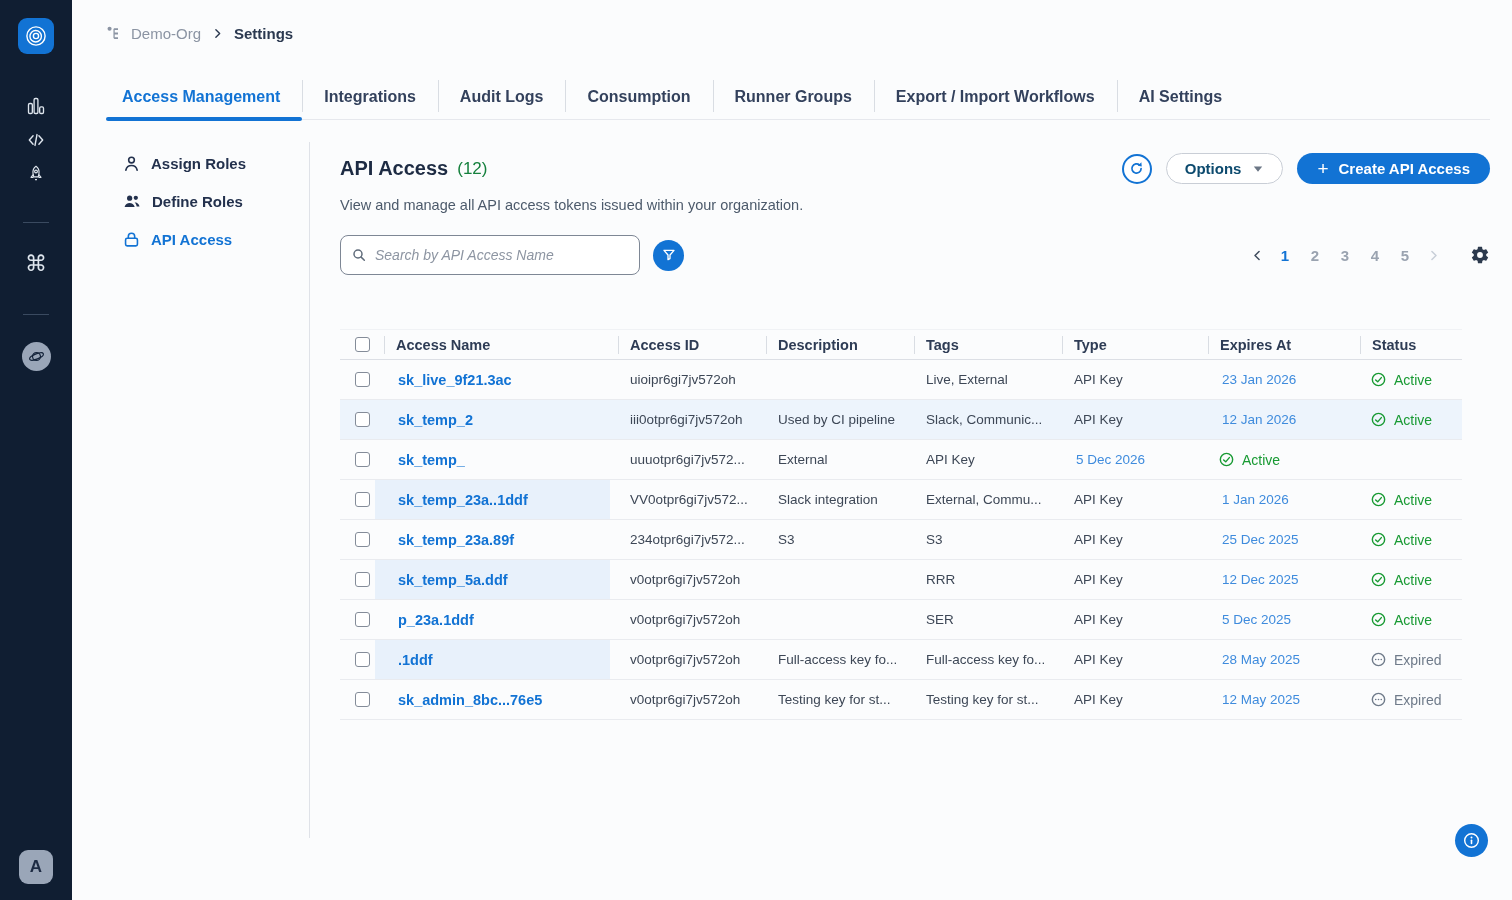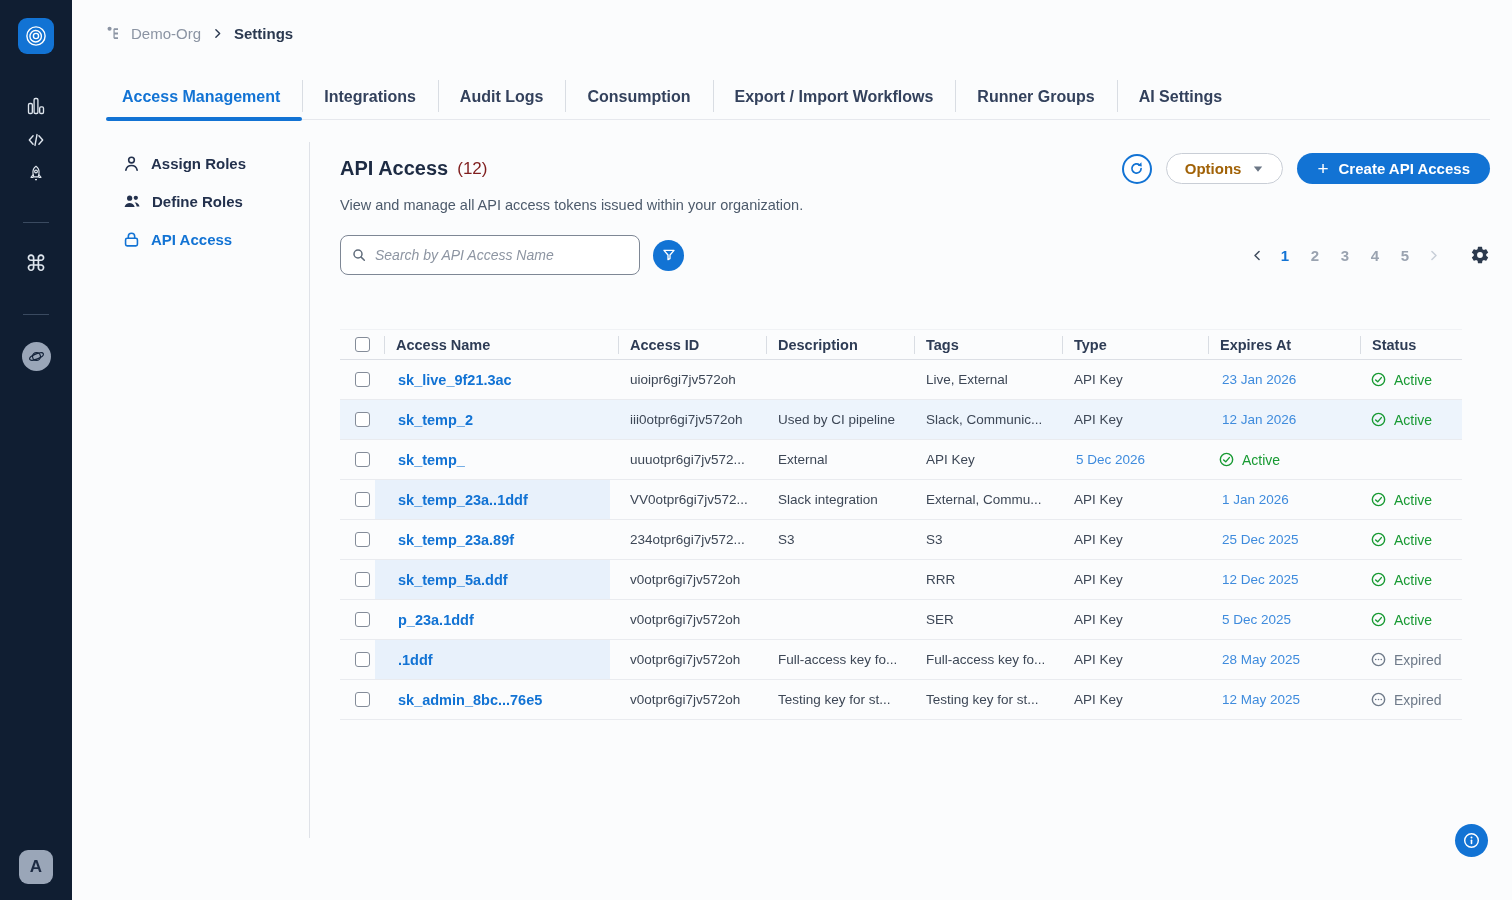--- a/index.html
+++ b/index.html
@@ -43,26 +43,26 @@
   
   .content { display:flex; margin-top:22px; }
   .subnav { width:204px; border-right:1px solid #dfe2e8; min-height:696px; padding-top:2px; flex-shrink:0; }
   .subnav-item { display:flex; align-items:center; gap:10px; height:38px; padding-left:16px;
                  font-size:15px; font-weight:700; color:#23314d; cursor:pointer; }
   .subnav-item .snicon { display:flex; color:#23314d; }
   .subnav-item.active, .subnav-item.active .snicon { color:#1273d4; }
   .panel { flex:1; padding-left:30px; padding-top:5px; }
   .title-row { display:flex; align-items:center; margin-top:6px; }
   .page-title { font-size:20px; font-weight:700; color:#1d2b43; }
-  .title-count { margin-left:9px; font-size:17px; color:#7f1d1d; }
+  .title-count { margin-left:9px; font-size:17px; color:#15803d; }
   .actions { margin-left:auto; display:flex; align-items:center; gap:14px; }
   .refresh-btn { width:30px; height:30px; border-radius:50%; border:2px solid #1273d4; background:#fff;
                  color:#1273d4; display:flex; align-items:center; justify-content:center; cursor:pointer; }
   .btn-options { height:31px; border:1.5px solid #c9ced6; border-radius:17px; background:#fff;
-                 color:#a16207; font-weight:700; font-size:15px; font-family:inherit; padding:0 18px;
+                 color:#0c4a6e; font-weight:700; font-size:15px; font-family:inherit; padding:0 18px;
                  display:flex; align-items:center; gap:11px; cursor:pointer; }
   .btn-options .caret { display:flex; color:#6b7685; }
   .btn-create { height:31px; border:none; border-radius:17px; background:#1273d4; color:#fff;
                 font-weight:700; font-size:15px; font-family:inherit; padding:0 20px;
                 display:flex; align-items:center; gap:10px; cursor:pointer; }
   .plus-glyph { font-size:19px; font-weight:400; line-height:1; margin-top:-1px; }
   .subtitle { margin-top:13px; font-size:14.5px; color:#4c5a6b; }
   .tools-row { margin-top:22px; display:flex; align-items:center; }
   .search-box { width:300px; height:40px; border:1.5px solid #7e8795; border-radius:8px; background:#fff;
                 display:flex; align-items:center; padding:0 10px; gap:8px; }
@@ -185,24 +185,24 @@
       <div class="tab">
         <span>Integrations</span>
       </div>
       <div class="tab">
         <span>Audit Logs</span>
       </div>
       <div class="tab">
         <span>Consumption</span>
       </div>
       <div class="tab">
+        <span>Runner Groups</span>
+      </div>
+      <div class="tab">
         <span>Export / Import Workflows</span>
-      </div>
-      <div class="tab">
-        <span>Runner Groups</span>
       </div>
       <div class="tab">
         <span>AI Settings</span>
       </div>
     </div>
 
   <div class="content">
     <nav class="subnav" id="subnav">
         <div class="subnav-item">
           <span class="snicon">

